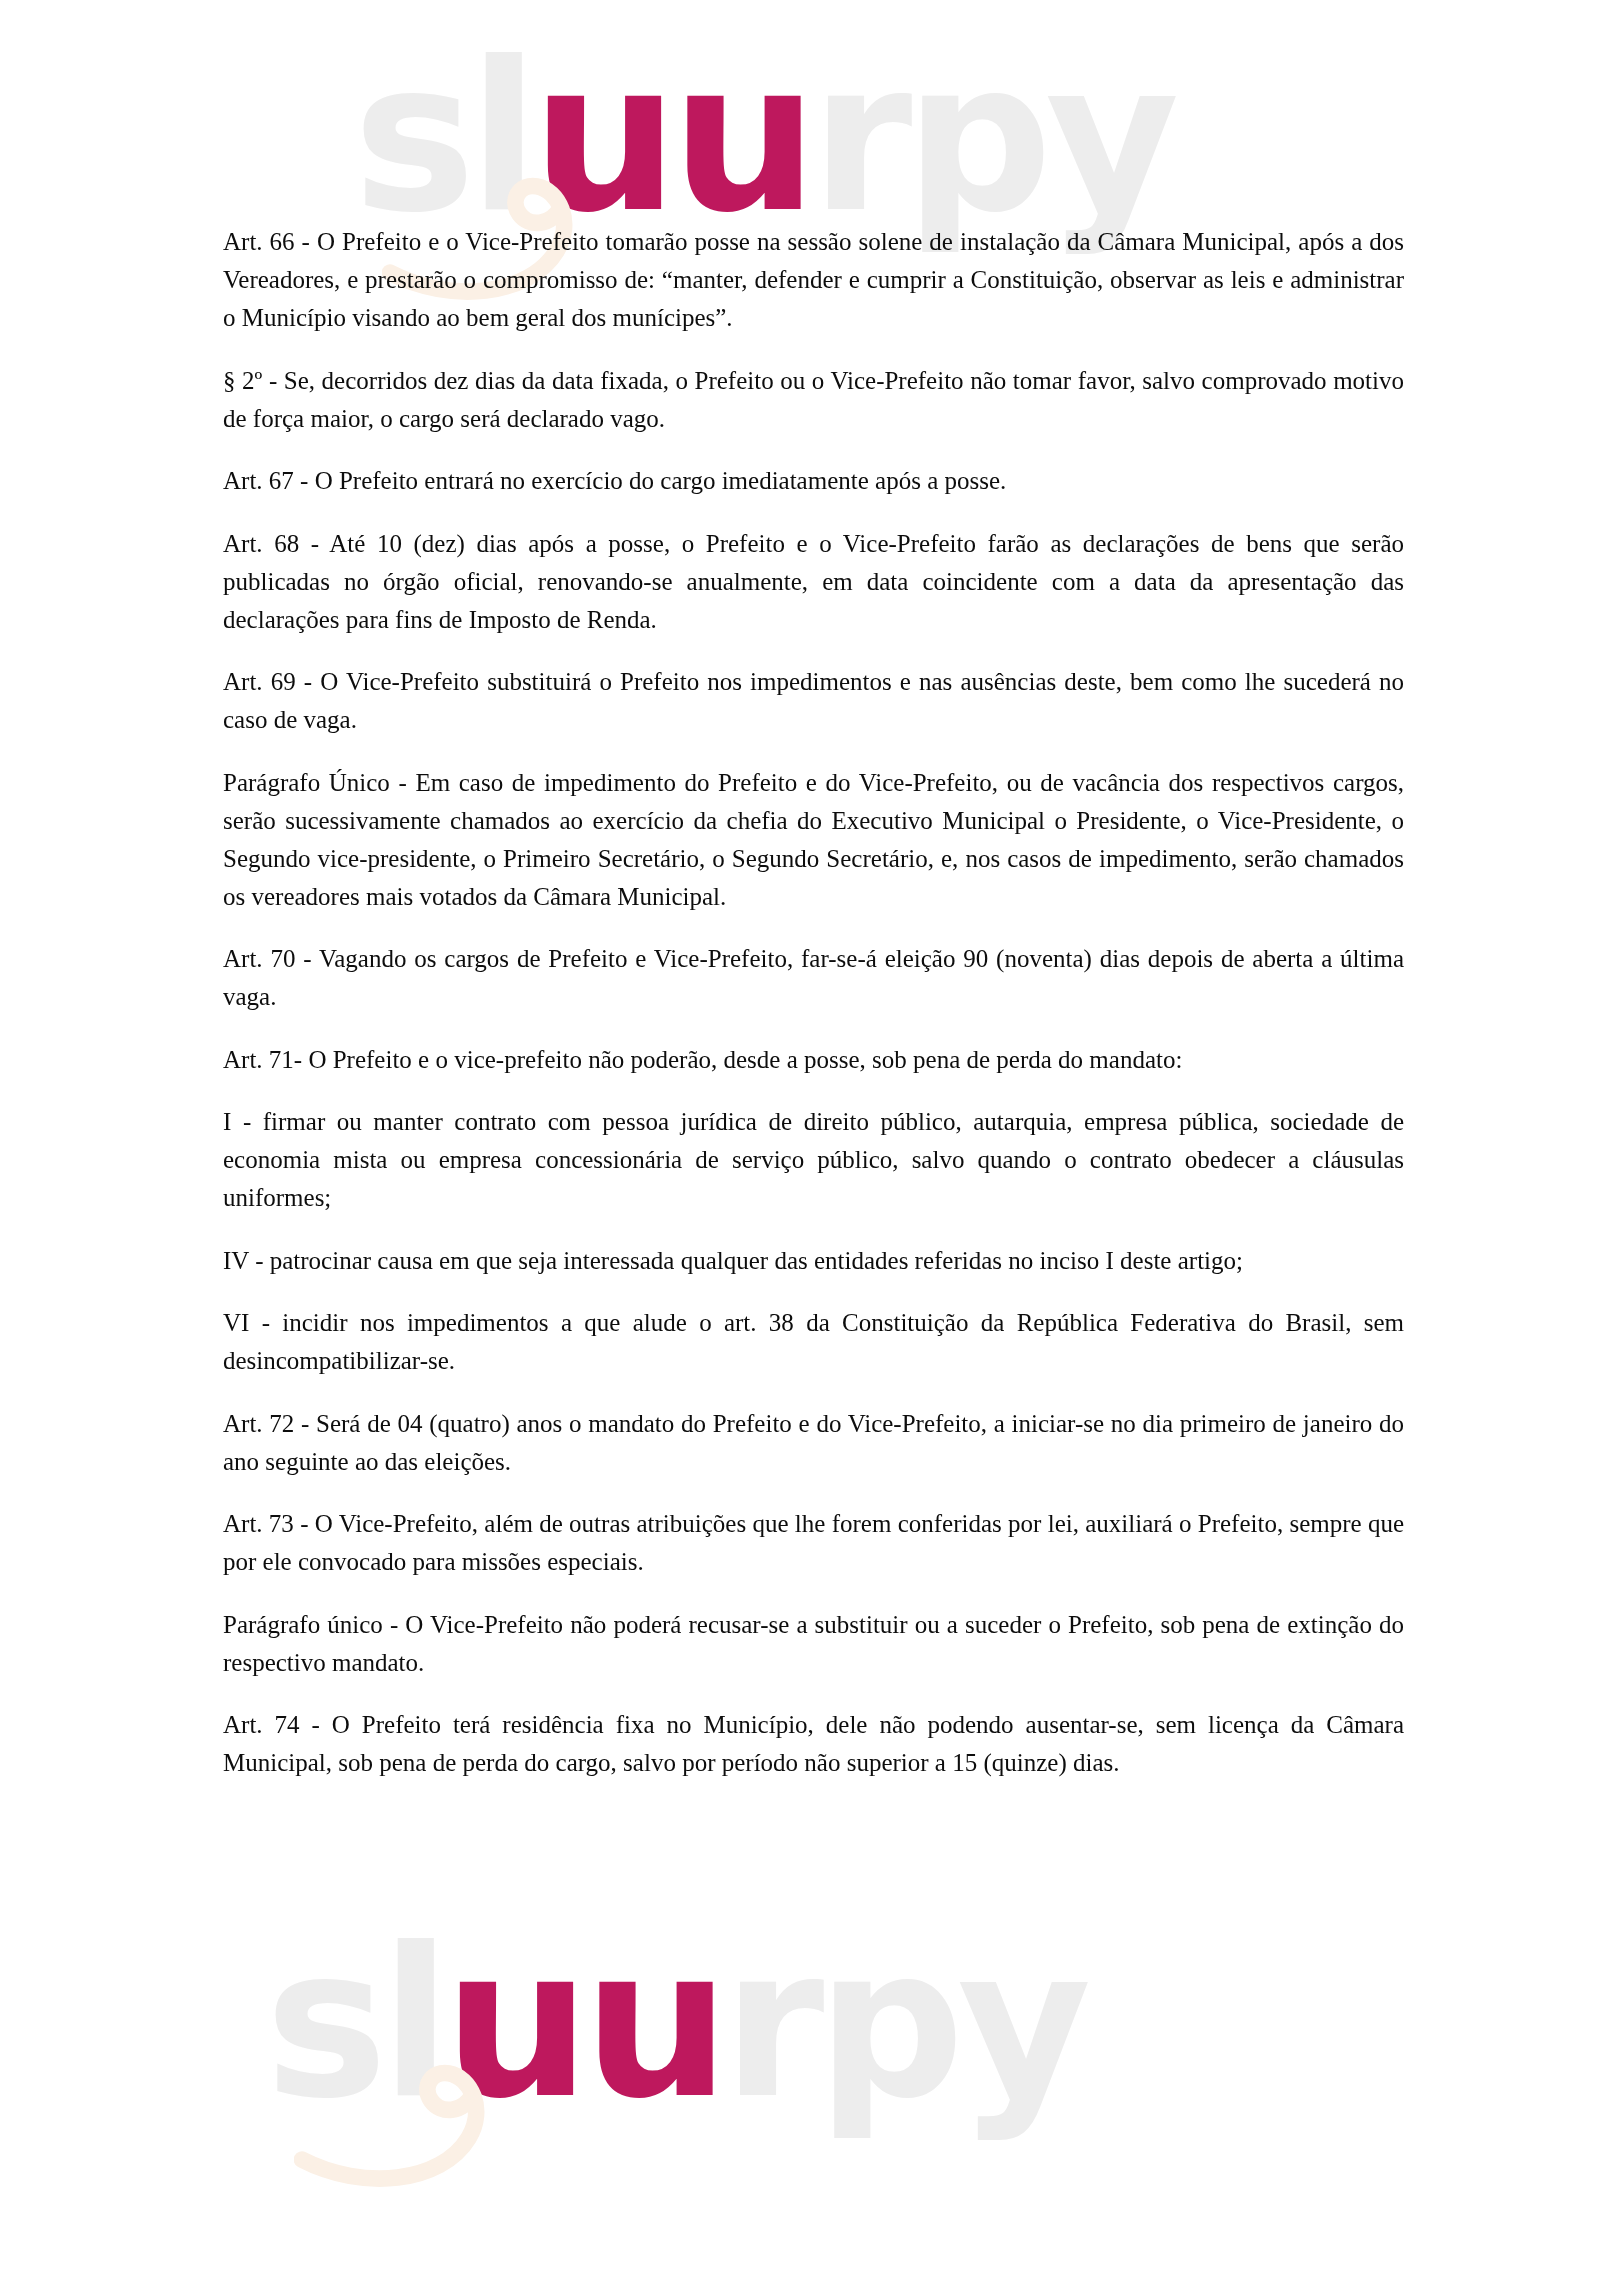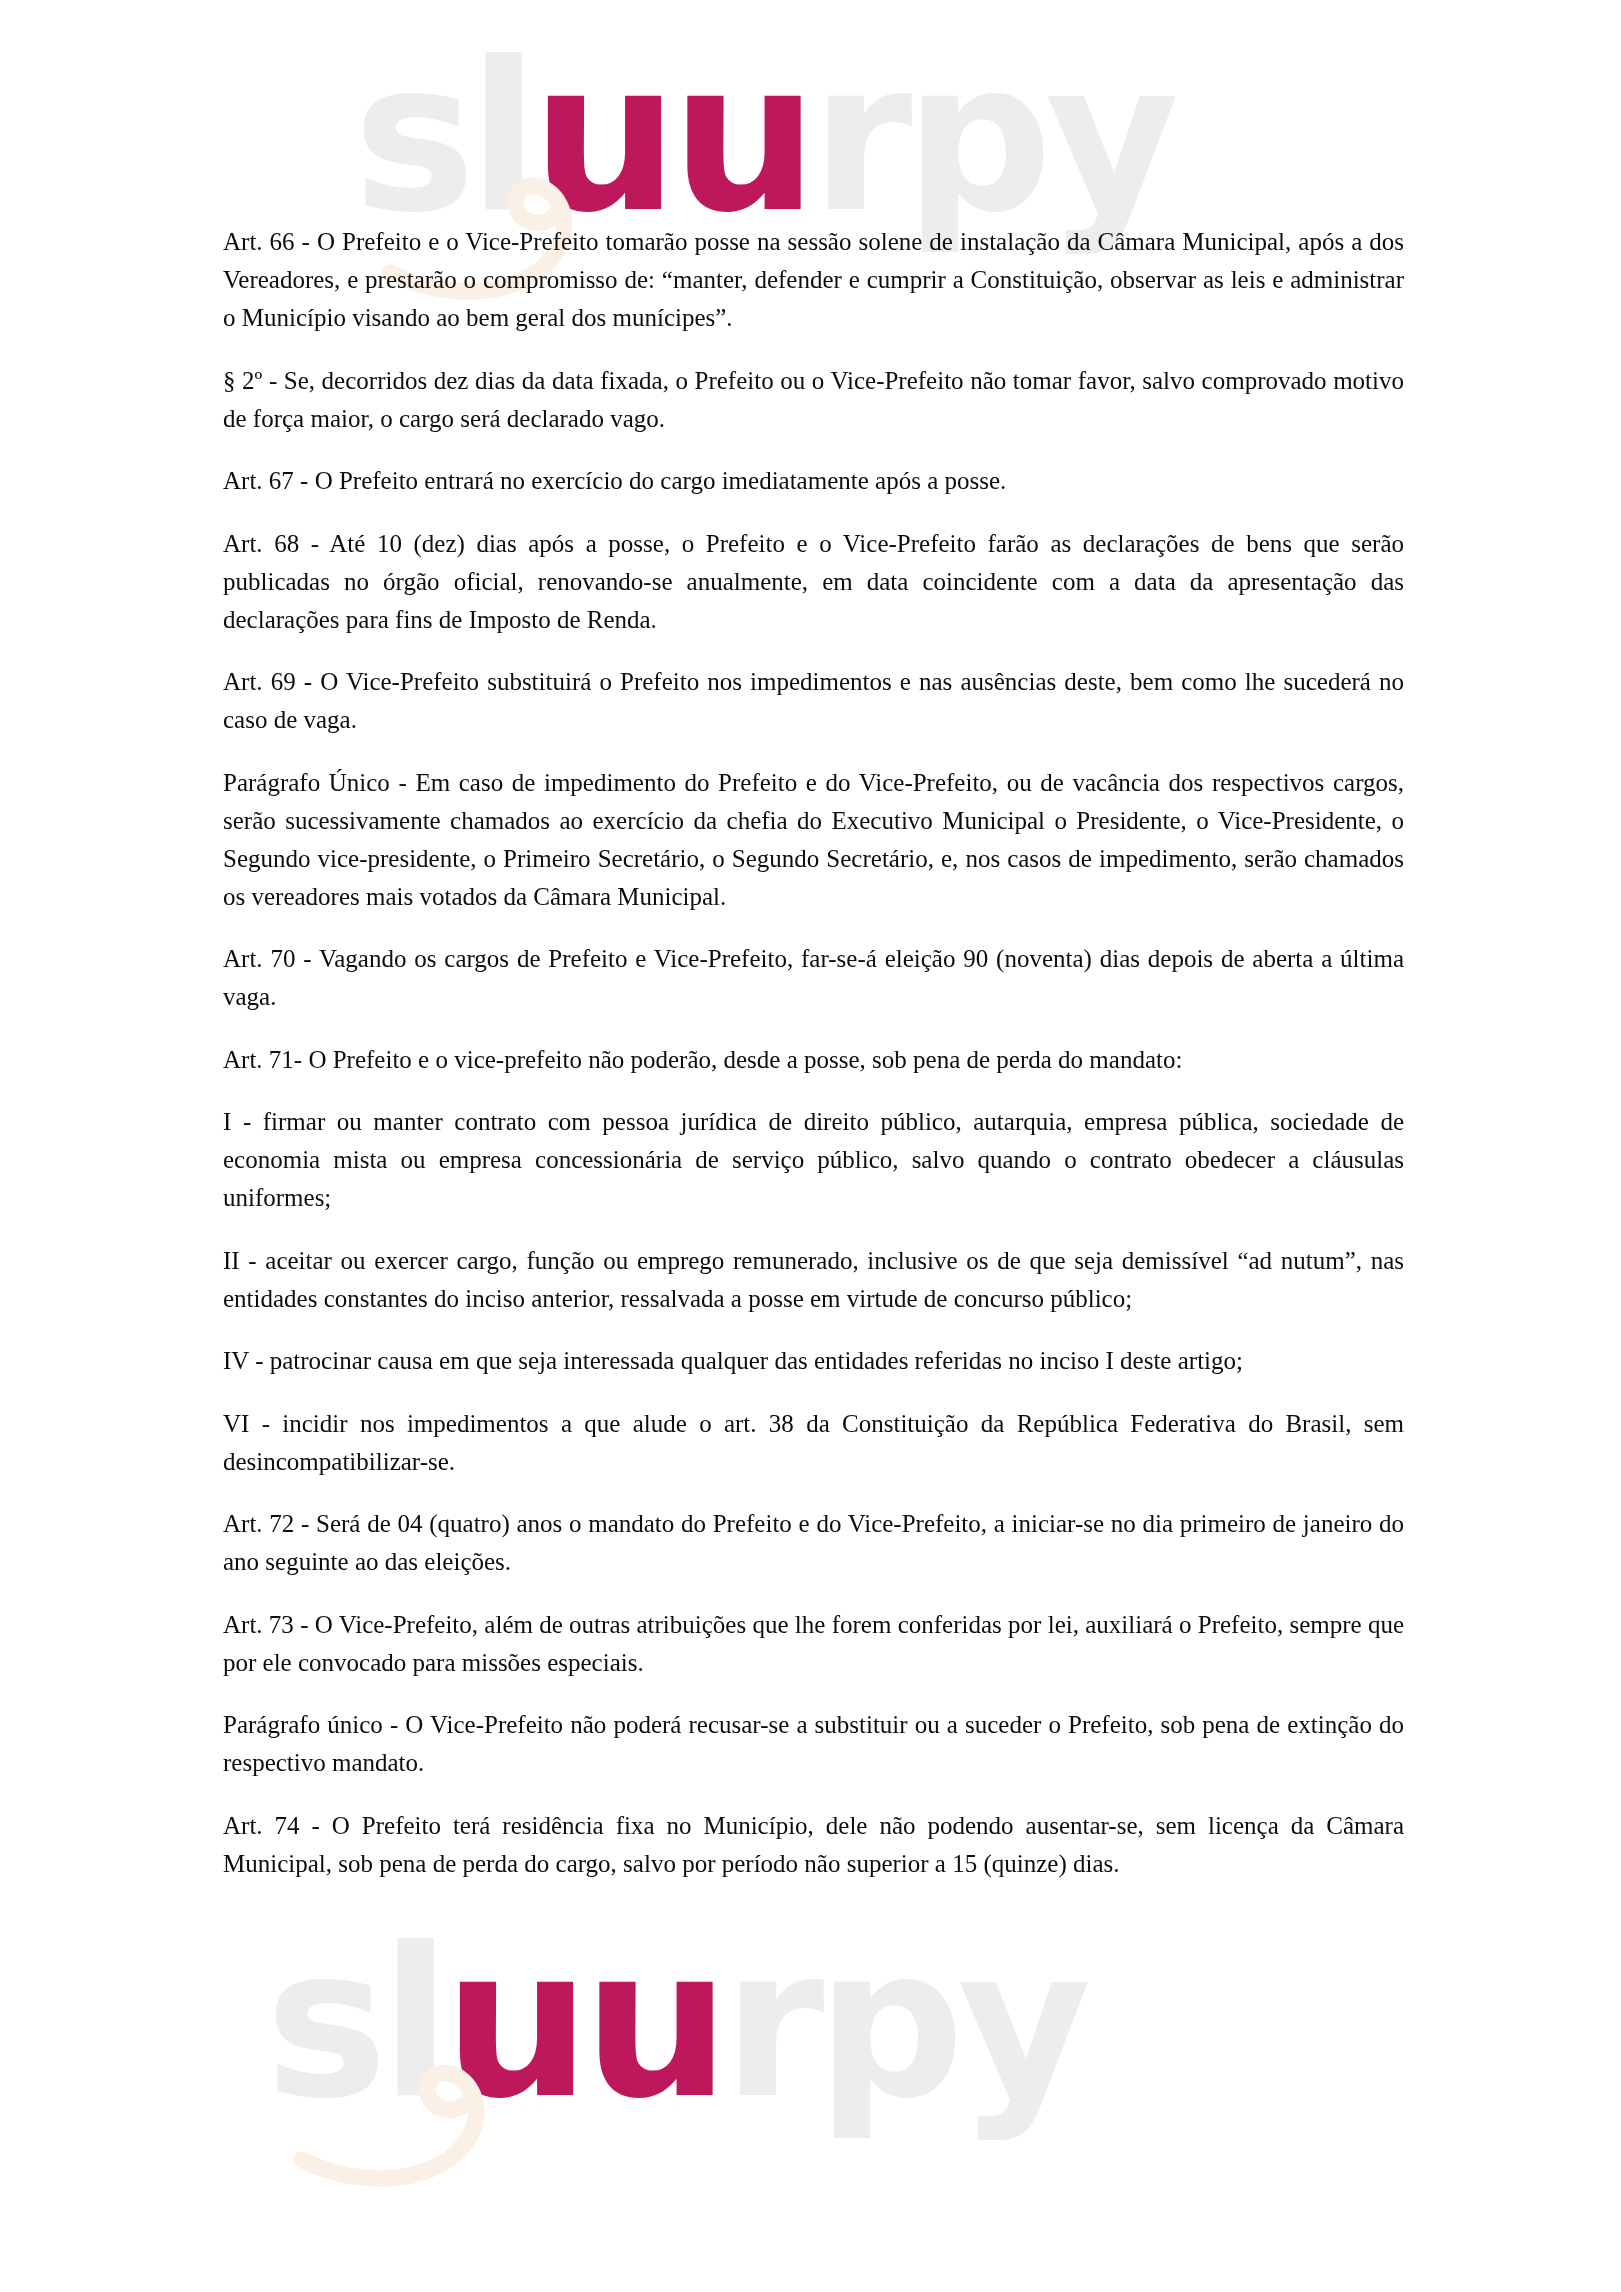--- a/index.html
+++ b/index.html
@@ -95,21 +95,20 @@
   <div class="content">
     <p class="para">Art. 66 - O Prefeito e o Vice-Prefeito tomarão posse na sessão solene de instalação da Câmara Municipal, após a dos Vereadores, e prestarão o compromisso de: “manter, defender e cumprir a Constituição, observar as leis e administrar o Município visando ao bem geral dos munícipes”.</p>
     <p class="para">§ 2º - Se, decorridos dez dias da data fixada, o Prefeito ou o Vice-Prefeito não tomar favor, salvo comprovado motivo de força maior, o cargo será declarado vago.</p>
     <p class="para">Art. 67 - O Prefeito entrará no exercício do cargo imediatamente após a posse.</p>
     <p class="para">Art. 68 - Até 10 (dez) dias após a posse, o Prefeito e o Vice-Prefeito farão as declarações de bens que serão publicadas no órgão oficial, renovando-se anualmente, em data coincidente com a data da apresentação das declarações para fins de Imposto de Renda.</p>
     <p class="para">Art. 69 - O Vice-Prefeito substituirá o Prefeito nos impedimentos e nas ausências deste, bem como lhe sucederá no caso de vaga.</p>
     <p class="para">Parágrafo Único - Em caso de impedimento do Prefeito e do Vice-Prefeito, ou de vacância dos respectivos cargos, serão sucessivamente chamados ao exercício da chefia do Executivo Municipal o Presidente, o Vice-Presidente, o Segundo vice-presidente, o Primeiro Secretário, o Segundo Secretário, e, nos casos de impedimento, serão chamados os vereadores mais votados da Câmara Municipal.</p>
     <p class="para">Art. 70 - Vagando os cargos de Prefeito e Vice-Prefeito, far-se-á eleição 90 (noventa) dias depois de aberta a última vaga.</p>
     <p class="para">Art. 71- O Prefeito e o vice-prefeito não poderão, desde a posse, sob pena de perda do mandato:</p>
     <p class="para">I - firmar ou manter contrato com pessoa jurídica de direito público, autarquia, empresa pública, sociedade de economia mista ou empresa concessionária de serviço público, salvo quando o contrato obedecer a cláusulas uniformes;</p>
-    <p class="para">II - aceitar ou exercer cargo, função ou emprego remunerado, inclusive os de que seja demissível “ad nutum”, nas entidades constantes do inciso anterior, ressalvada a posse em virtude de concurso público;</p>
     <p class="para">IV - patrocinar causa em que seja interessada qualquer das entidades referidas no inciso I deste artigo;</p>
     <p class="para">VI - incidir nos impedimentos a que alude o art. 38 da Constituição da República  Federativa do Brasil, sem desincompatibilizar-se.</p>
     <p class="para">Art. 72 - Será de 04 (quatro) anos o mandato do Prefeito e do Vice-Prefeito, a iniciar-se no dia primeiro de janeiro do ano seguinte ao das eleições.</p>
     <p class="para">Art. 73 - O Vice-Prefeito, além de outras atribuições que lhe forem conferidas por lei, auxiliará o Prefeito, sempre que por ele convocado para missões especiais.</p>
     <p class="para">Parágrafo único - O Vice-Prefeito não poderá recusar-se a substituir ou a suceder o Prefeito, sob pena de extinção do respectivo mandato.</p>
     <p class="para">Art. 74 - O Prefeito terá residência fixa no Município, dele não podendo ausentar-se, sem licença da Câmara Municipal, sob pena de perda do cargo, salvo por período não superior a 15 (quinze) dias.</p>
   </div>
 
 </div>
 

